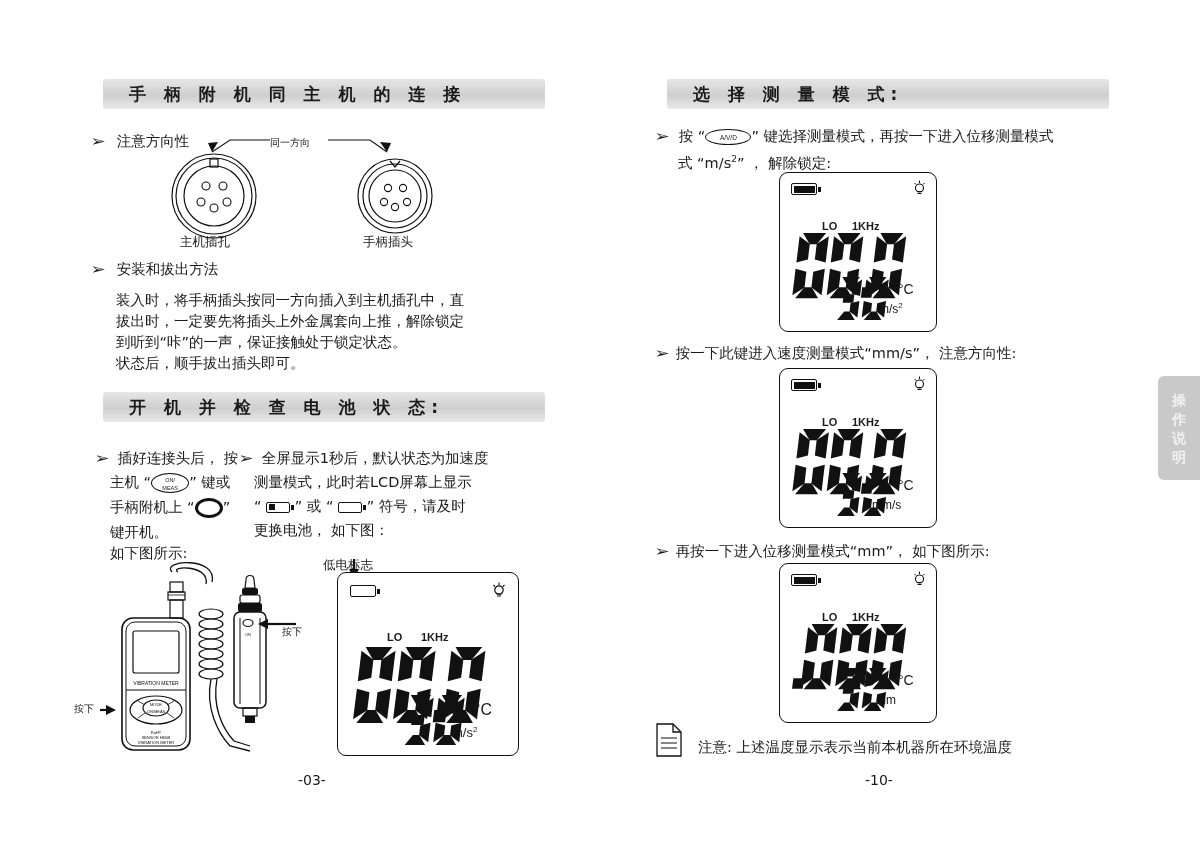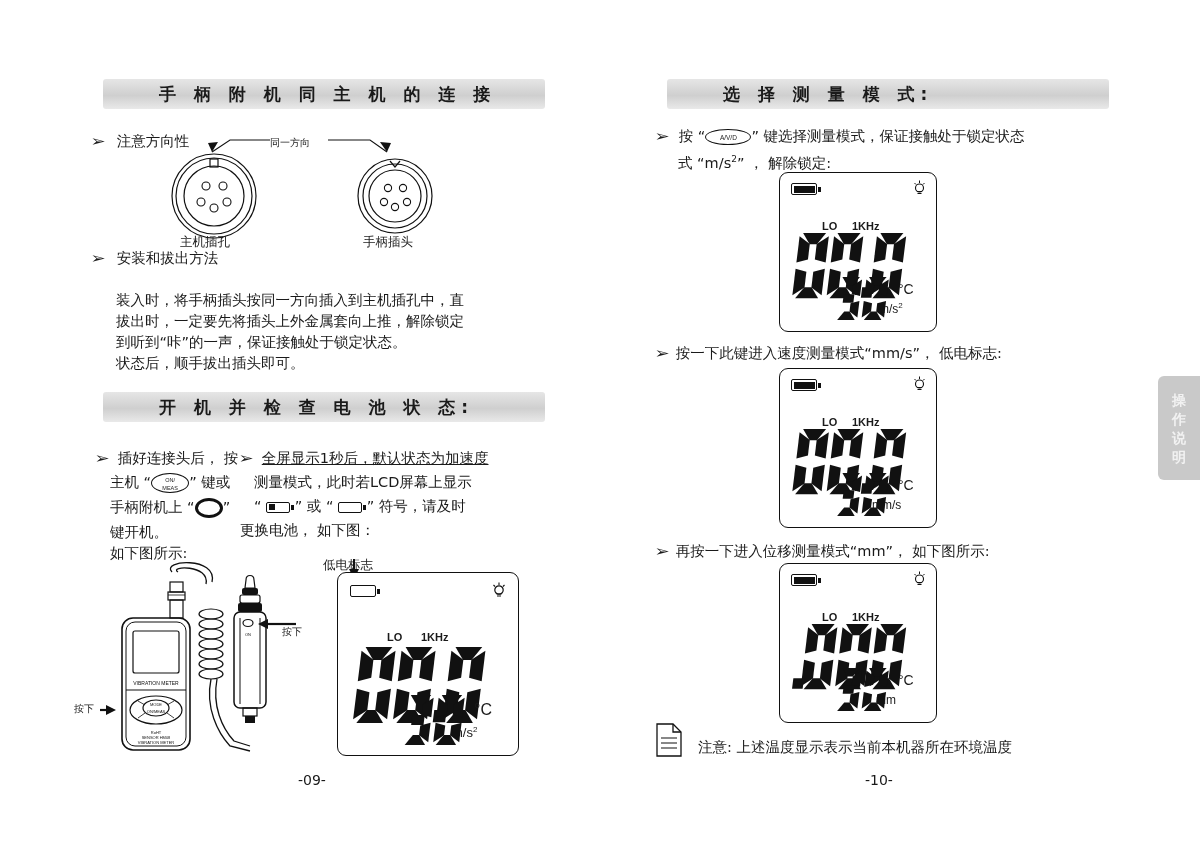--- a/index.html
+++ b/index.html
@@ -14,21 +14,21 @@
   .page { position: relative; width: 1200px; height: 845px; }
 
   
   .sec-bar {
     position: absolute;
     height: 30px;
     background: linear-gradient(to bottom, #e6e6e6 0%, #d3d3d3 45%, #cfcfcf 55%, #e9e9e9 100%);
     border-radius: 3px;
     display: flex;
     align-items: center;
-    padding-left: 56px;
+    padding-left: 26px;
   }
   .sec-bar span {
     font-size: 17px;
     font-weight: bold;
     letter-spacing: 6px;
     color: #1a1a1a;
   }
 
   
   .txt { position: absolute; font-size: 14.5px; line-height: 21px; color: #1a1a1a; }
@@ -169,21 +169,21 @@
     <circle cx="40" cy="44" r="26" fill="none" stroke="#111" stroke-width="1.2"></circle>
     <path d="M35 9 L40 15 L45 9" fill="none" stroke="#111" stroke-width="1.2"></path>
     <circle cx="33" cy="36" r="3.6" fill="none" stroke="#111" stroke-width="1.1"></circle>
     <circle cx="48" cy="36" r="3.6" fill="none" stroke="#111" stroke-width="1.1"></circle>
     <circle cx="29" cy="50" r="3.6" fill="none" stroke="#111" stroke-width="1.1"></circle>
     <circle cx="40" cy="55" r="3.6" fill="none" stroke="#111" stroke-width="1.1"></circle>
     <circle cx="52" cy="50" r="3.6" fill="none" stroke="#111" stroke-width="1.1"></circle>
   </svg>
   <div class="figcap" style="left:363px; top:234px;">手柄插头</div>
 
-  <div class="txt" style="left:92px; top:248px;">
+  <div class="txt" style="left:92px; top:259px;">
     <span class="arrow-mark">➢</span>
     <span style="margin-left:8px;">安装和拔出方法</span>
   </div>
 
   <div class="txt" style="left:116px; top:290px; width:420px;">
     <div>装入时，将手柄插头按同一方向插入到主机插孔中，直</div>
     <div>拔出时，一定要先将插头上外金属套向上推，解除锁定</div>
     <div>到听到“咔”的一声，保证接触处于锁定状态。</div>
     <div>状态后，顺手拔出插头即可。</div>
   </div>
@@ -203,31 +203,31 @@
     <div style="margin-left:14px; margin-top:4px; white-space:nowrap;">
       手柄附机上 “<span class="ovalbtn ring"></span>”
     </div>
     <div style="margin-left:14px; margin-top:4px;">键开机。</div>
     <div style="margin-left:14px;">如下图所示:</div>
   </div>
 
   <div class="txt" style="left:240px; top:448px; width:310px;">
     <div style="white-space:nowrap;">
       <span class="arrow-mark">➢</span>
-      <span style="margin-left:5px;text-decoration:underline;">全屏显示1秒后，默认状态为加速度</span>
+      <span style="margin-left:5px;">全屏显示1秒后，默认状态为加速度</span>
     </div>
     <div style="margin-left:14px; margin-top:3px;">测量模式，此时若LCD屏幕上显示</div>
     <div style="margin-left:14px; margin-top:3px; white-space:nowrap;">
       <span>“</span>
       <span class="inline-bat"><span class="f"></span></span>
       <span>” 或 “</span>
       <span class="inline-bat"></span>
       <span>” 符号，请及时</span>
     </div>
-    <div style="margin-top:3px;">更换电池， 如下图：</div>
+    <div style="margin-left:14px; margin-top:3px;">更换电池， 如下图：</div>
   </div>
 
   <svg style="position:absolute; left:100px; top:558px;" width="220" height="215">
 
     <path d="M72 14 C 60 2, 118 -2, 112 24" fill="none" stroke="#111" stroke-width="1.3"></path>
     <path d="M78 14 C 68 8, 110 6, 106 26" fill="none" stroke="#111" stroke-width="1.3"></path>
 
     <rect x="70" y="24" width="13" height="10" fill="none" stroke="#111" stroke-width="1.2"></rect>
     <rect x="68" y="34" width="17" height="8" fill="none" stroke="#111" stroke-width="1.2"></rect>
     <line x1="68" y1="37" x2="85" y2="37" stroke="#111" stroke-width="0.8"></line>
@@ -337,30 +337,30 @@
             <path d="M26 2.8000000000000003 L26 22.2 L16 19.5 L16 9.8 Z" fill="#111" transform="translate(31,0)"></path>
             <path d="M26 27.8 L26 47.2 L16 40.2 L16 30.5 Z" fill="#111" transform="translate(31,0)"></path>
             <path d="M2.8000000000000003 50 L23.2 50 L16.2 40 L9.8 40 Z" fill="#111" transform="translate(31,0)"></path>
             <path d="M0 27.8 L0 47.2 L10 40.2 L10 30.5 Z" fill="#111" transform="translate(31,0)"></path>
             <path d="M0 2.8000000000000003 L0 22.2 L10 19.5 L10 9.8 Z" fill="#111" transform="translate(31,0)"></path>
           </g>
         </svg></div>
     <div class="tempunit" style="left:136px; top:128px; font-size:16px;">°C</div>
   </div>
 
-  <div class="pagenum" style="left:298px; top:772px;">-09-</div>
+  <div class="pagenum" style="left:298px; top:772px;">-03-</div>
 
   <div class="sec-bar" style="left:667px; top:79px; width:442px;">
     <span>选 择 测 量 模 式:</span>
   </div>
 
   <div class="txt" style="left:656px; top:126px; width:450px;">
     <div style="white-space:nowrap;">
       <span class="arrow-mark">➢</span>
-      <span style="margin-left:6px;">按 “</span><span class="ovalbtn avd"><span>A/V/D</span></span><span>” 键选择测量模式，保证接触处于锁定状态</span>
+      <span style="margin-left:6px;">按 “</span><span class="ovalbtn avd"><span>A/V/D</span></span><span>” 键选择测量模式，再按一下进入位移测量模式</span>
     </div>
     <div style="margin-left:22px; margin-top:2px; white-space:nowrap;">
       <span>式 “m/s</span><span style="font-size:9px; vertical-align:super;">2</span><span>” ，  解除锁定:</span>
     </div>
   </div>
 
   <div class="lcd" style="left:779px; top:172px; width:158px; height:160px;">
     <div class="bat full" style="left:11px; top:10px;">
         <span class="fill"></span>
       </div>
@@ -410,21 +410,21 @@
             <path d="M2.408 43 L19.951999999999998 43 L13.931999999999999 34.4 L8.427999999999999 34.4 Z" fill="#111" transform="translate(26.66,0)"></path>
             <path d="M0 23.908 L0 40.592 L8.6 34.572 L8.6 26.23 Z" fill="#111" transform="translate(26.66,0)"></path>
             <path d="M0 2.408 L0 19.092 L8.6 16.77 L8.6 8.427999999999999 Z" fill="#111" transform="translate(26.66,0)"></path>
           </g>
         </svg></div>
     <div class="tempunit" style="left:118px; top:108px; font-size:14px;">°C</div>
   </div>
 
   <div class="txt" style="left:656px; top:343px; white-space:nowrap;">
     <span class="arrow-mark">➢</span>
-    <span style="margin-left:3px;">按一下此键进入速度测量模式“mm/s”， 低电标志:</span>
+    <span style="margin-left:3px;">按一下此键进入速度测量模式“mm/s”， 注意方向性:</span>
   </div>
 
   <div class="lcd" style="left:779px; top:368px; width:158px; height:160px;">
     <div class="bat full" style="left:11px; top:10px;">
         <span class="fill"></span>
       </div>
     <svg class="bulb" style="right:10px; top:7px;" width="13" height="17">
       <circle cx="6.5" cy="8" r="4" fill="none" stroke="#111" stroke-width="1.1"></circle>
       <path d="M4 11.5 L9 11.5 M4.5 13.5 L8.5 13.5" stroke="#111" stroke-width="1.1"></path>
       <path d="M6.5 0.5 L6.5 3 M1.5 3 L3 4.5 M11.5 3 L10 4.5" stroke="#111" stroke-width="1"></path>

